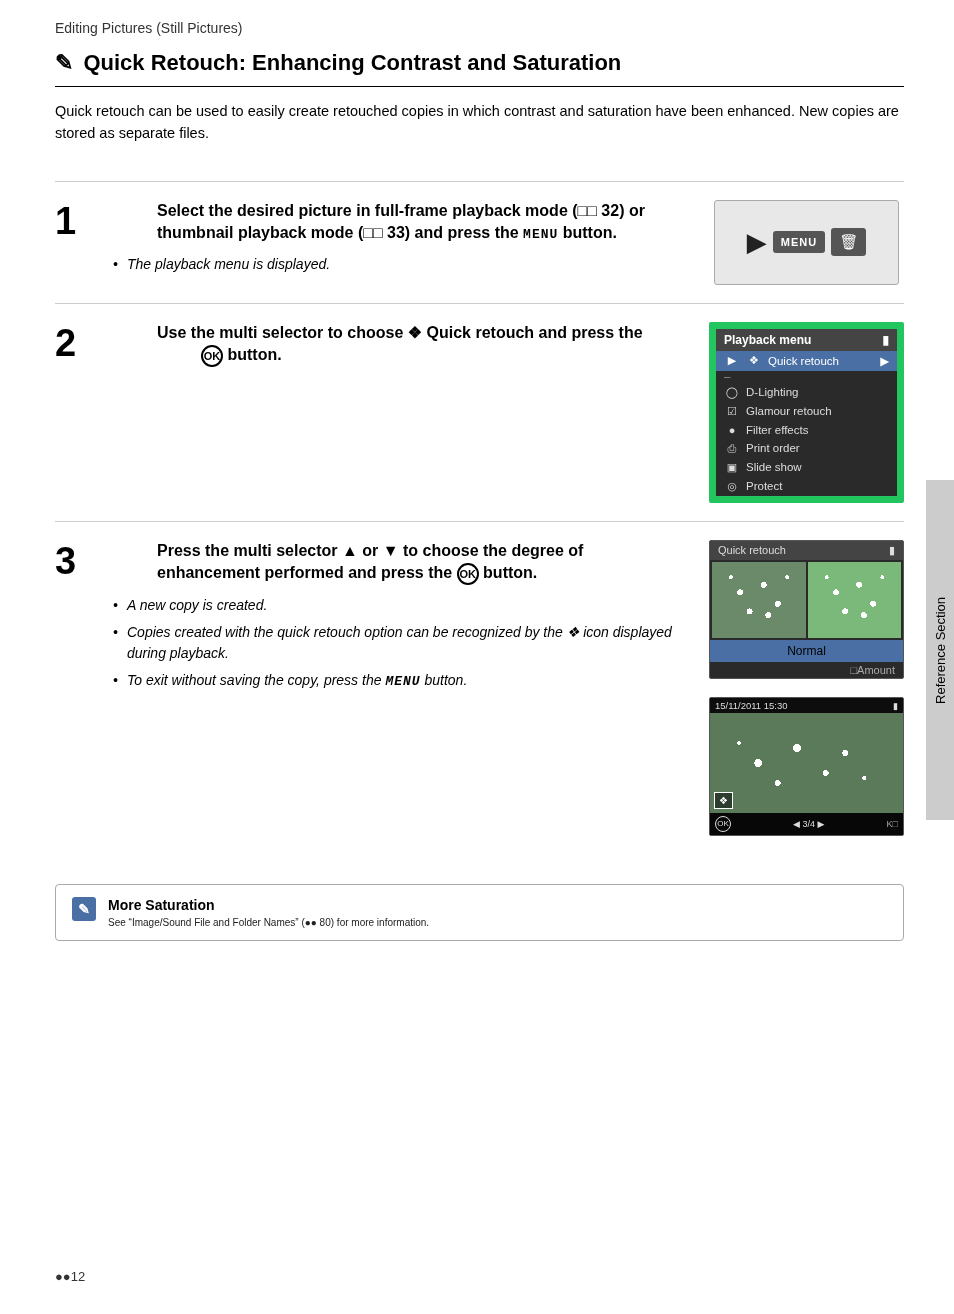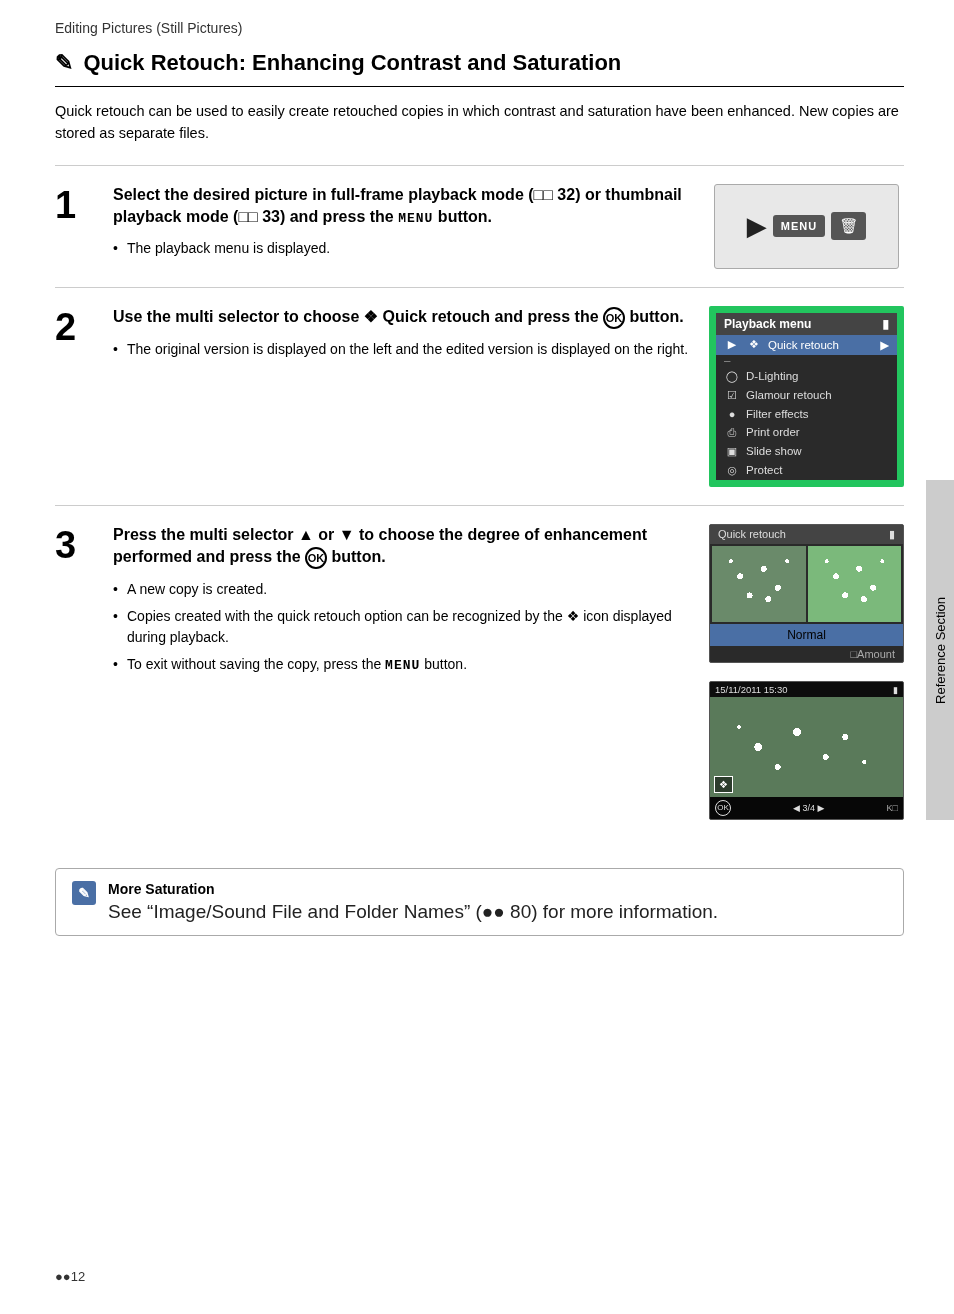--- a/index.html
+++ b/index.html
@@ -58,21 +58,21 @@
       padding-bottom: 10px;
     }
     .title-icon {
       font-size: 22px;
     }
 
     
     .intro-text {
       font-size: 14.5px;
       line-height: 1.5;
-      margin-bottom: 20px;
+      margin-bottom: 36px;
     }
 
     
     .step {
       display: flex;
       border-top: 1px solid #ccc;
       padding: 18px 0;
       gap: 20px;
       position: relative;
     }
@@ -84,20 +84,21 @@
       padding-top: 2px;
     }
     .step-content {
       flex: 1;
     }
     .step-instruction {
       font-size: 16px;
       font-weight: bold;
       line-height: 1.4;
       margin-bottom: 10px;
+      margin-left: 44px;
     }
     .step-instruction .ok-btn {
       display: inline-flex;
       align-items: center;
       justify-content: center;
       width: 22px;
       height: 22px;
       border-radius: 50%;
       border: 2px solid #000;
       font-size: 11px;
@@ -107,20 +108,21 @@
     .bullet-list {
       list-style: none;
       padding: 0;
     }
     .bullet-list li {
       font-size: 14px;
       line-height: 1.5;
       padding-left: 14px;
       position: relative;
       margin-bottom: 6px;
+      font-style: italic;
     }
     .bullet-list li::before {
       content: "•";
       position: absolute;
       left: 0;
     }
     .step-image {
       min-width: 195px;
       display: flex;
       flex-direction: column;
@@ -383,21 +385,21 @@
       font-weight: bold;
       flex-shrink: 0;
     }
     .more-info-content {}
     .more-info-title {
       font-weight: bold;
       font-size: 14px;
       margin-bottom: 4px;
     }
     .more-info-text {
-      font-size: 19px;
+      font-size: 10px;
       color: #222;
     }
 
     
     .page-footer {
       position: absolute;
       bottom: 30px;
       left: 55px;
       font-size: 13px;
       color: #333;
@@ -461,23 +463,20 @@
       </div>
     </div>
   </div>
 
   <div class="step">
     <div class="step-number">2</div>
     <div class="step-content">
       <div class="step-instruction">
         Use the multi selector to choose ❖ <strong>Quick retouch</strong> and press the <span class="step-instruction"><span class="ok-btn">OK</span></span> button.
       </div>
-      <ul class="bullet-list">
-        <li>The original version is displayed on the left and the edited version is displayed on the right.</li>
-      </ul>
     </div>
     <div class="step-image">
 
       <div class="playback-menu-img">
         <div class="pm-title">
           <span>Playback menu</span>
           <span>▮</span>
         </div>
         <div class="pm-item selected">
           <span class="pm-icon">▶</span>

